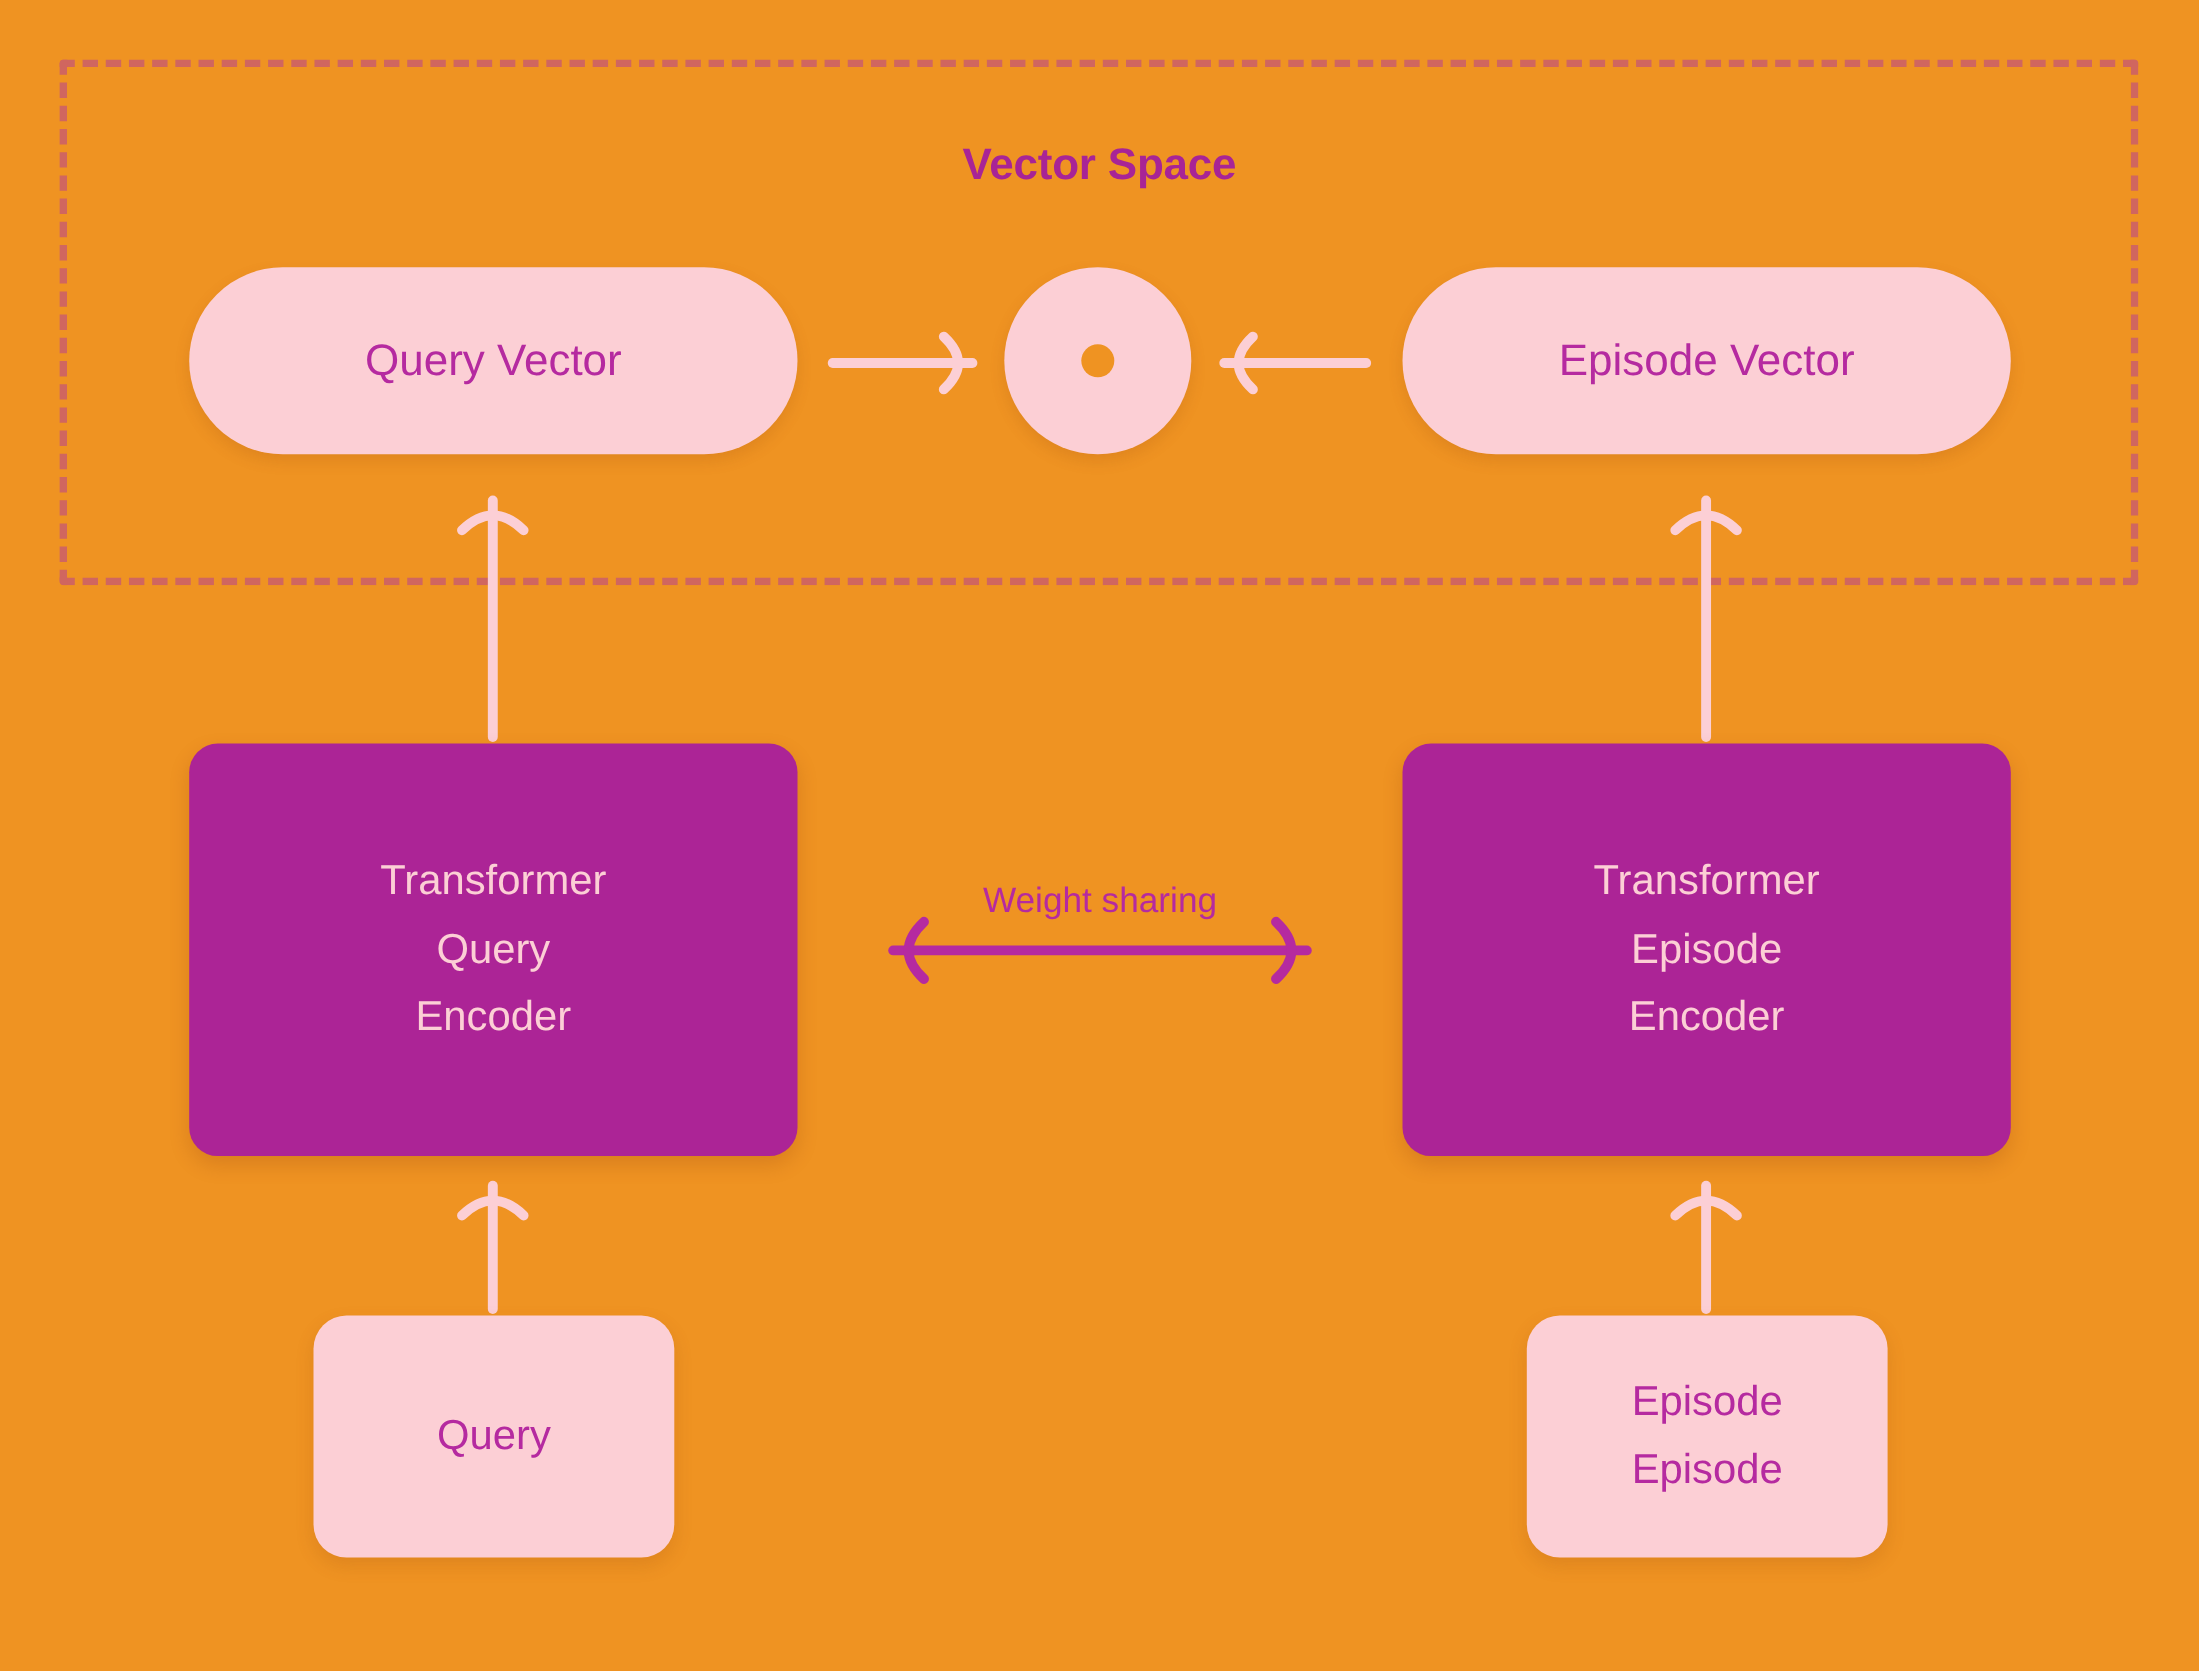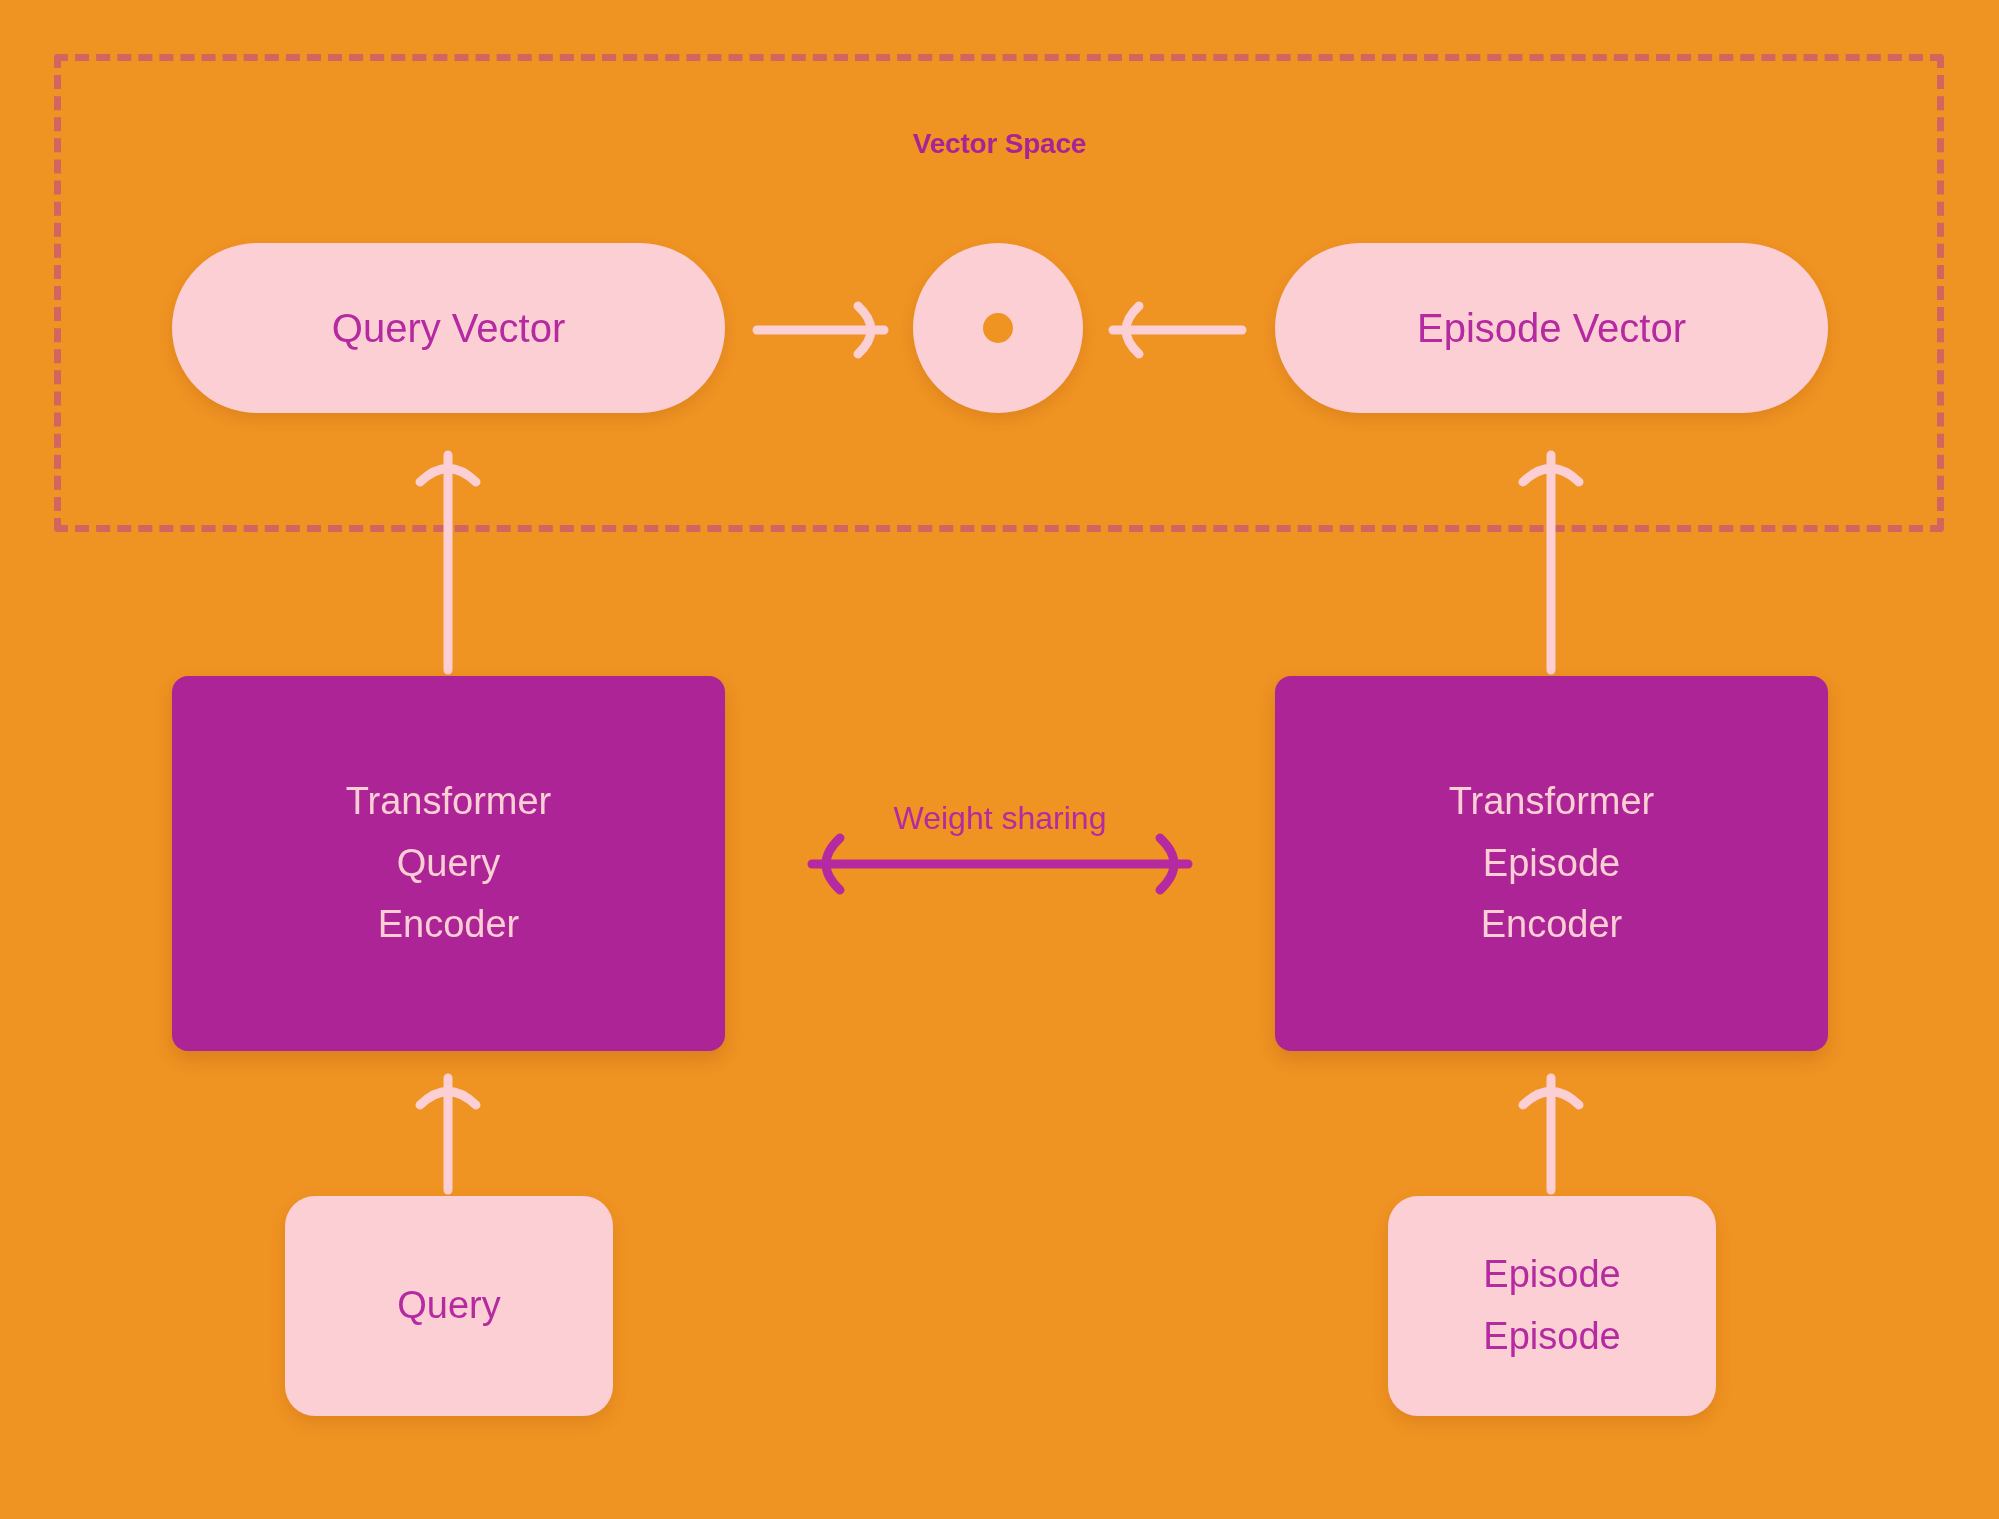--- a/index.html
+++ b/index.html
@@ -28,21 +28,21 @@
     border: 7px dashed #d0665f;
     border-radius: 4px;
     box-sizing: border-box;
   }
   .vector-space-title {
     position: absolute;
     left: 0;
     top: 128px;
     width: 1999px;
     text-align: center;
-    font-size: 28px;
+    font-size: 40px;
     font-weight: 700;
     color: #a82496;
     letter-spacing: -0.2px;
   }
 
   
   .pill {
     position: absolute;
     background: #fccfd5;
     border-radius: 999px;
@@ -87,21 +87,21 @@
     height: 30px;
     margin: -15px 0 0 -15px;
     background: #ef9322;
     border-radius: 50%;
   }
 
   
   .encoder-box {
     position: absolute;
     background: #ac2496;
-    border-radius: 16px;
+    border-radius: 26px;
     box-shadow: 0 8px 18px rgba(120, 40, 10, 0.18);
     display: flex;
     align-items: center;
     justify-content: center;
     text-align: center;
     color: #fccfd5;
     font-size: 38px;
     line-height: 1.62;
     font-weight: 400;
     box-sizing: border-box;

